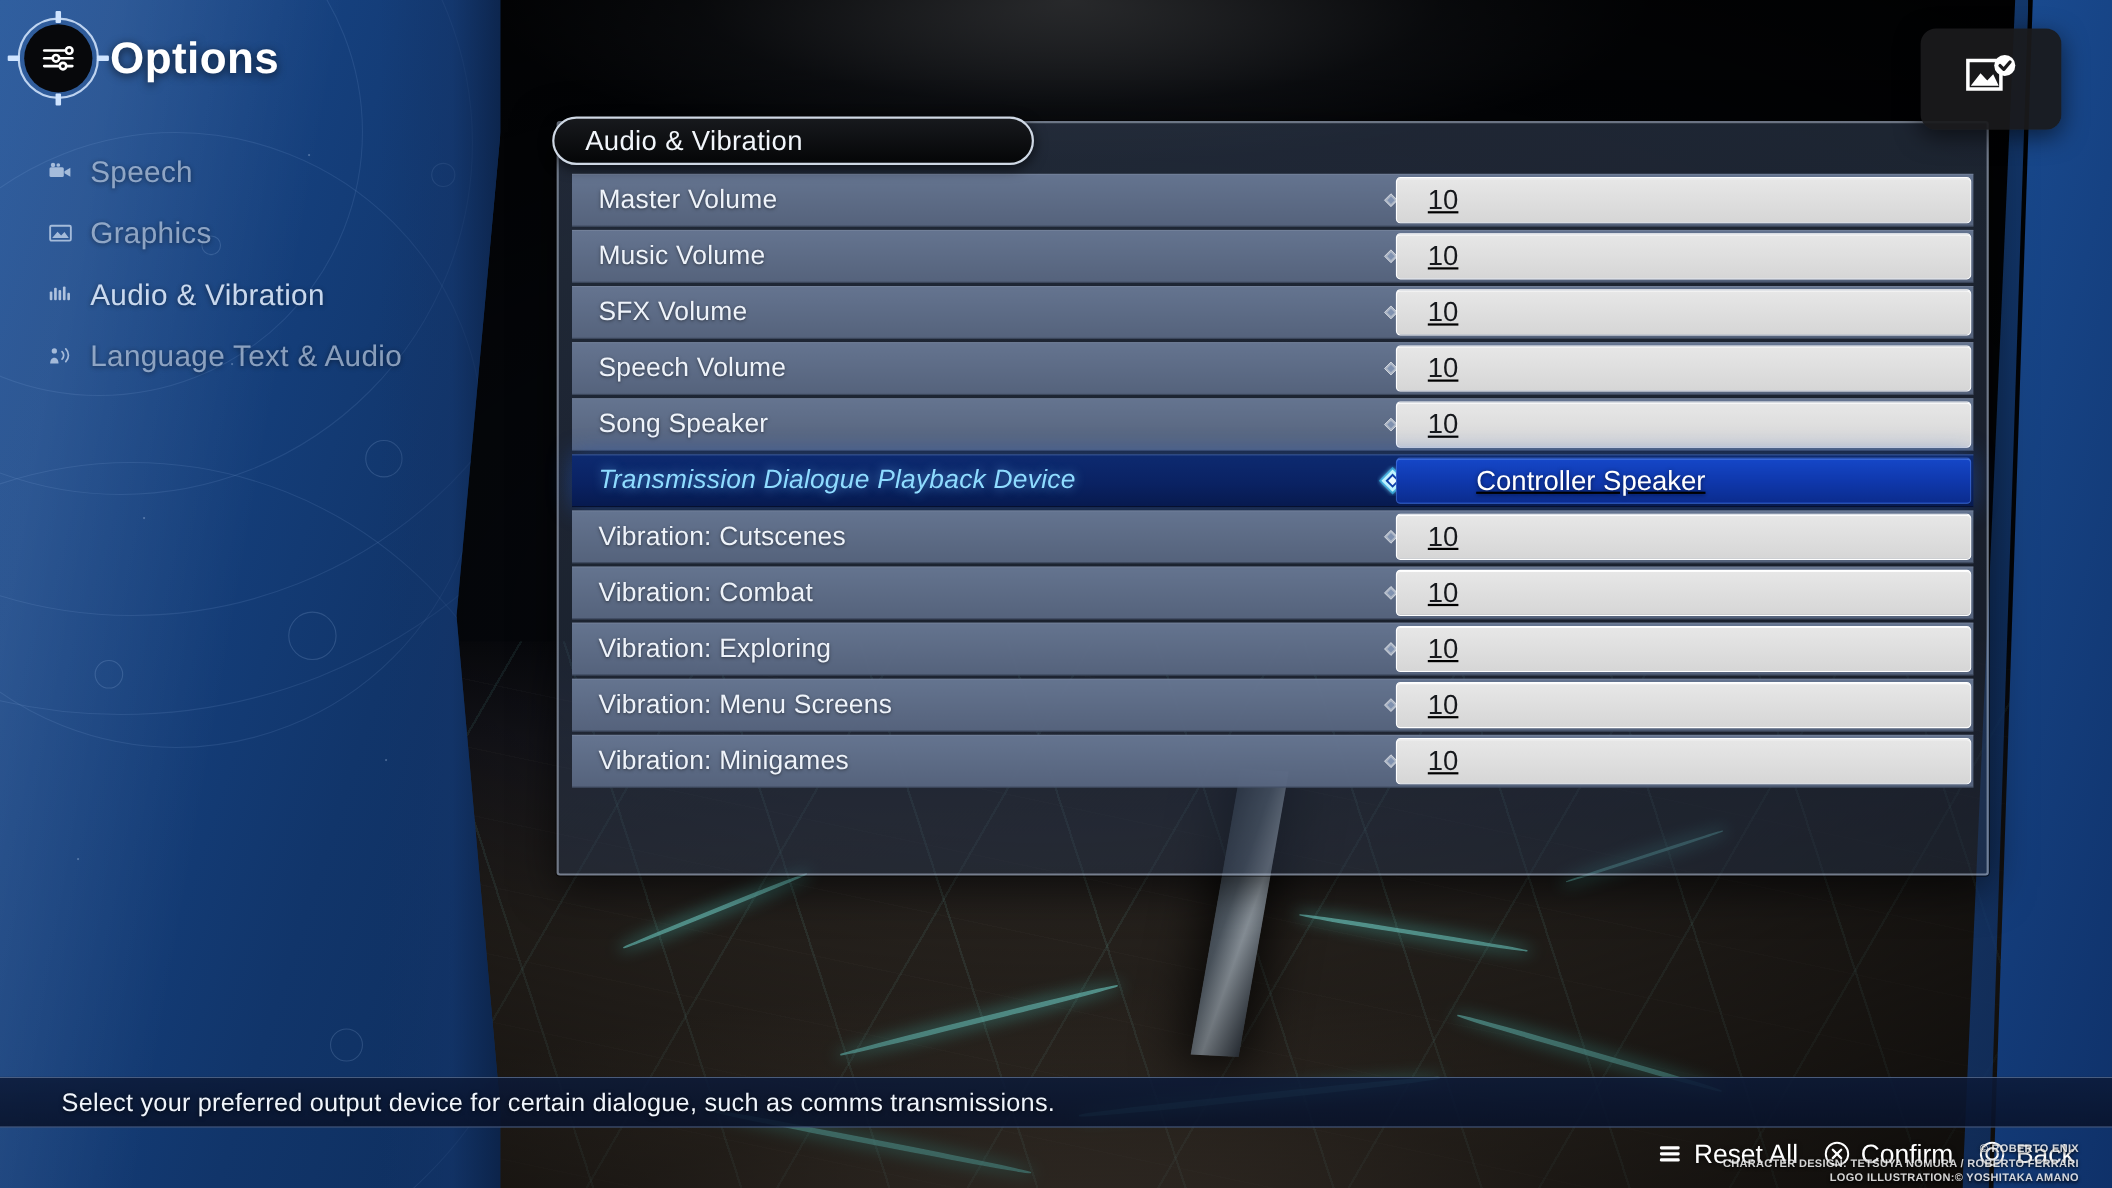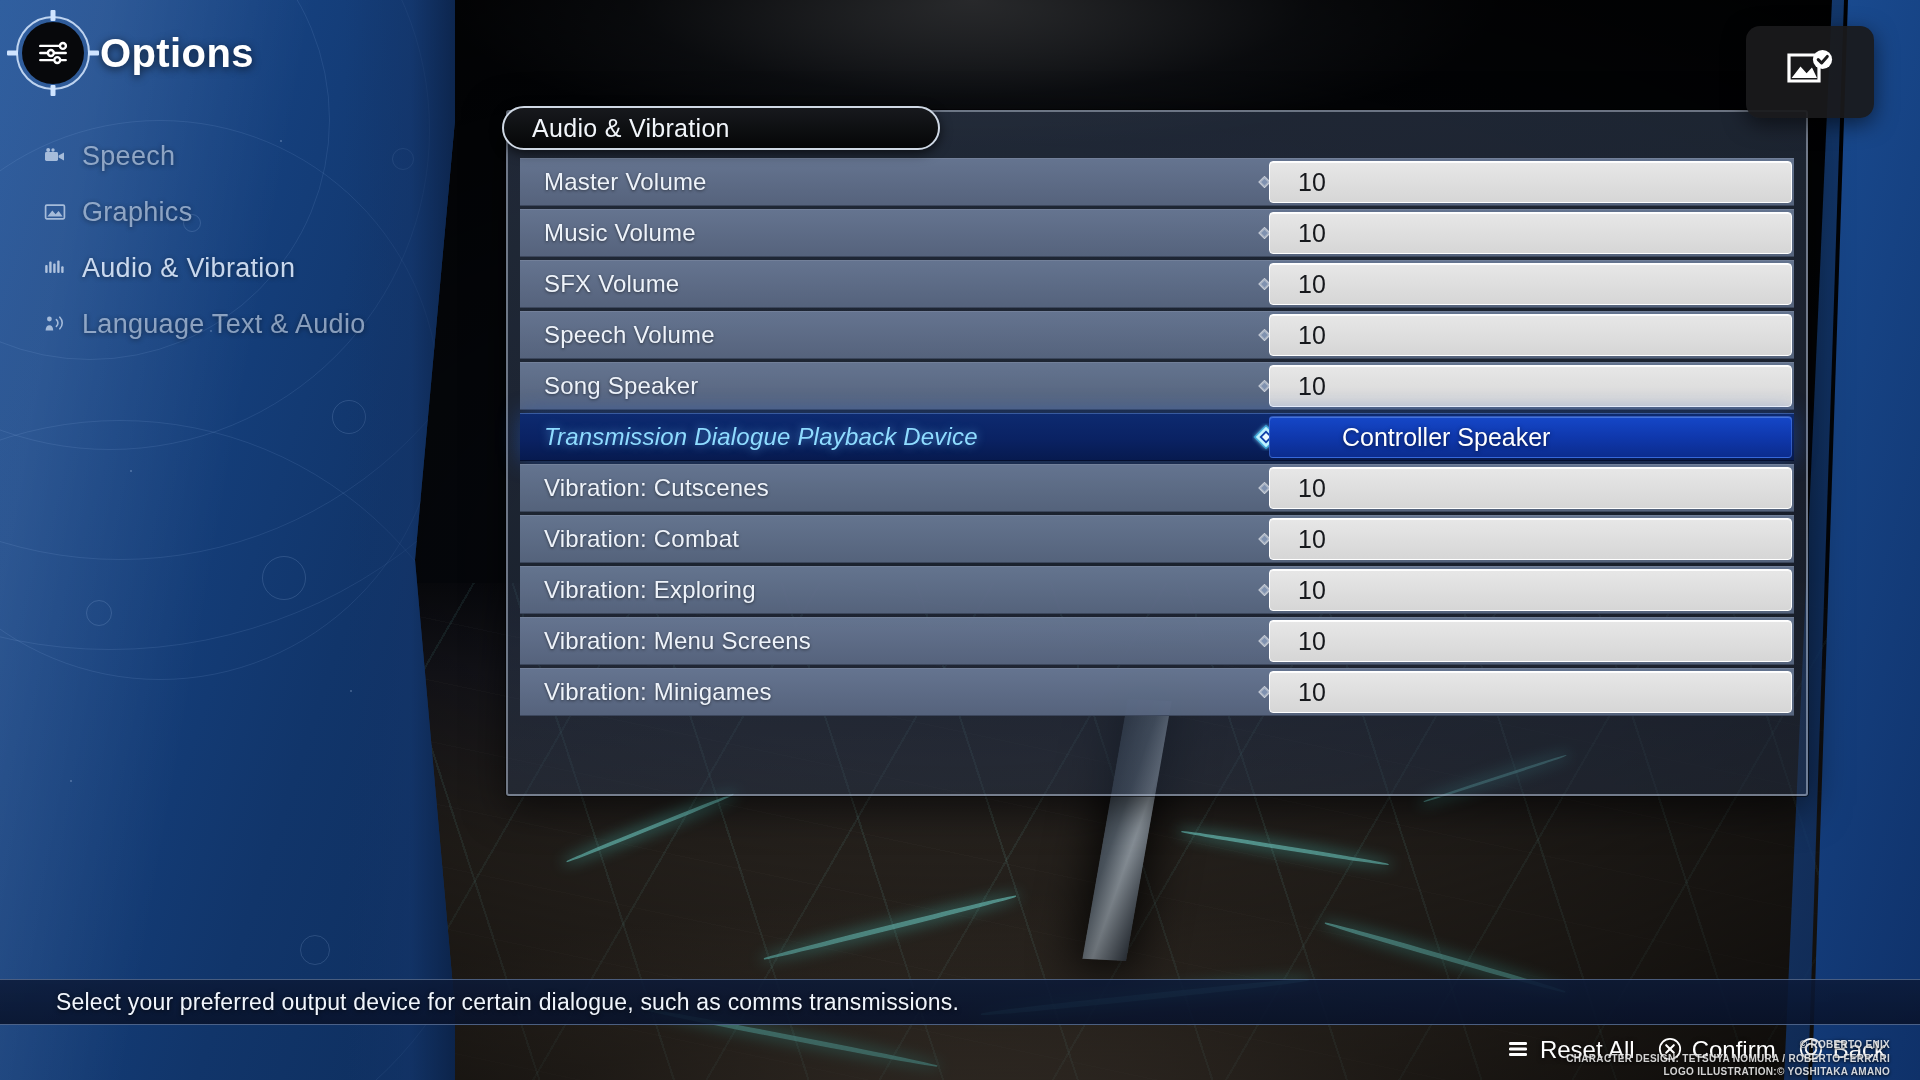--- a/index.html
+++ b/index.html
@@ -157,20 +157,21 @@
     position:absolute; left:-9px; top:50%; transform:translateY(-50%);
     width:15px; height:15px; flex:none;
   }
   .row .valbox {
     position:absolute; left:3px; right:2px; top:1px; bottom:1px;
     background:linear-gradient(180deg,#e7e7e7,#d6d6d6);
     border:1px solid #ffffff;
     border-radius:4px;
     display:flex; align-items:center;
     box-shadow:inset 0 1px 0 rgba(255,255,255,.9);
+    text-decoration:underline;
   }
   .row .valtext { padding-left:28px; color:#16181c; font-size:25px; }
 
   
   .row.selected {
     background:linear-gradient(180deg,#0d2a70 0%, #0a2263 55%, #071a4f 100%);
     border-top:1px solid rgba(120,170,255,.45);
     border-bottom:1px solid rgba(6,14,40,.9);
     box-shadow:0 0 22px rgba(30,90,215,.45);
   }

